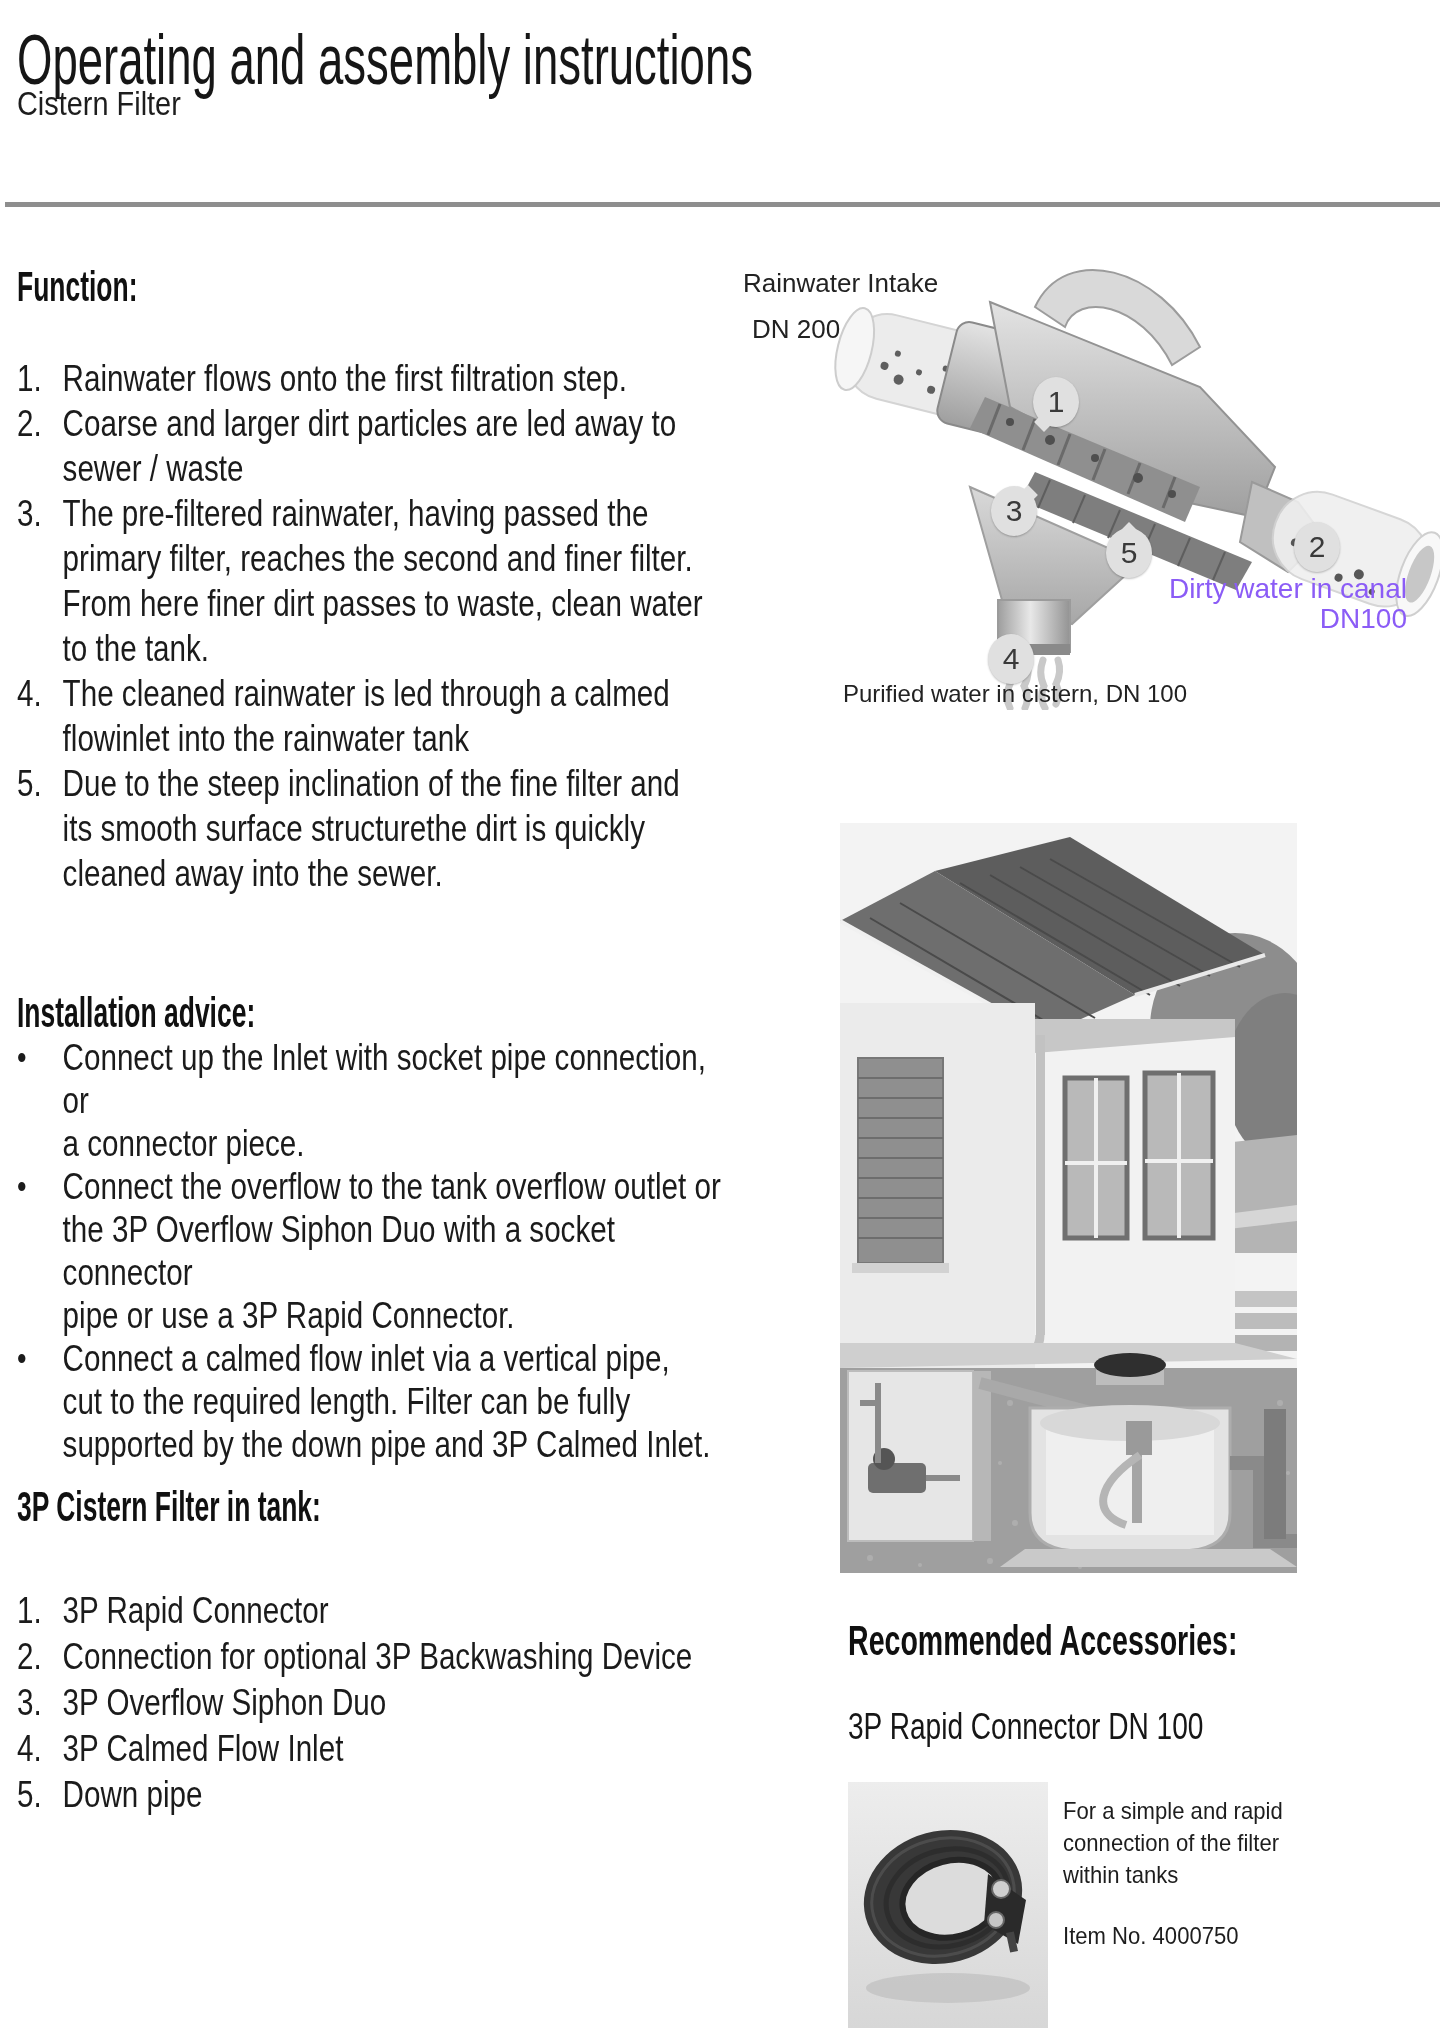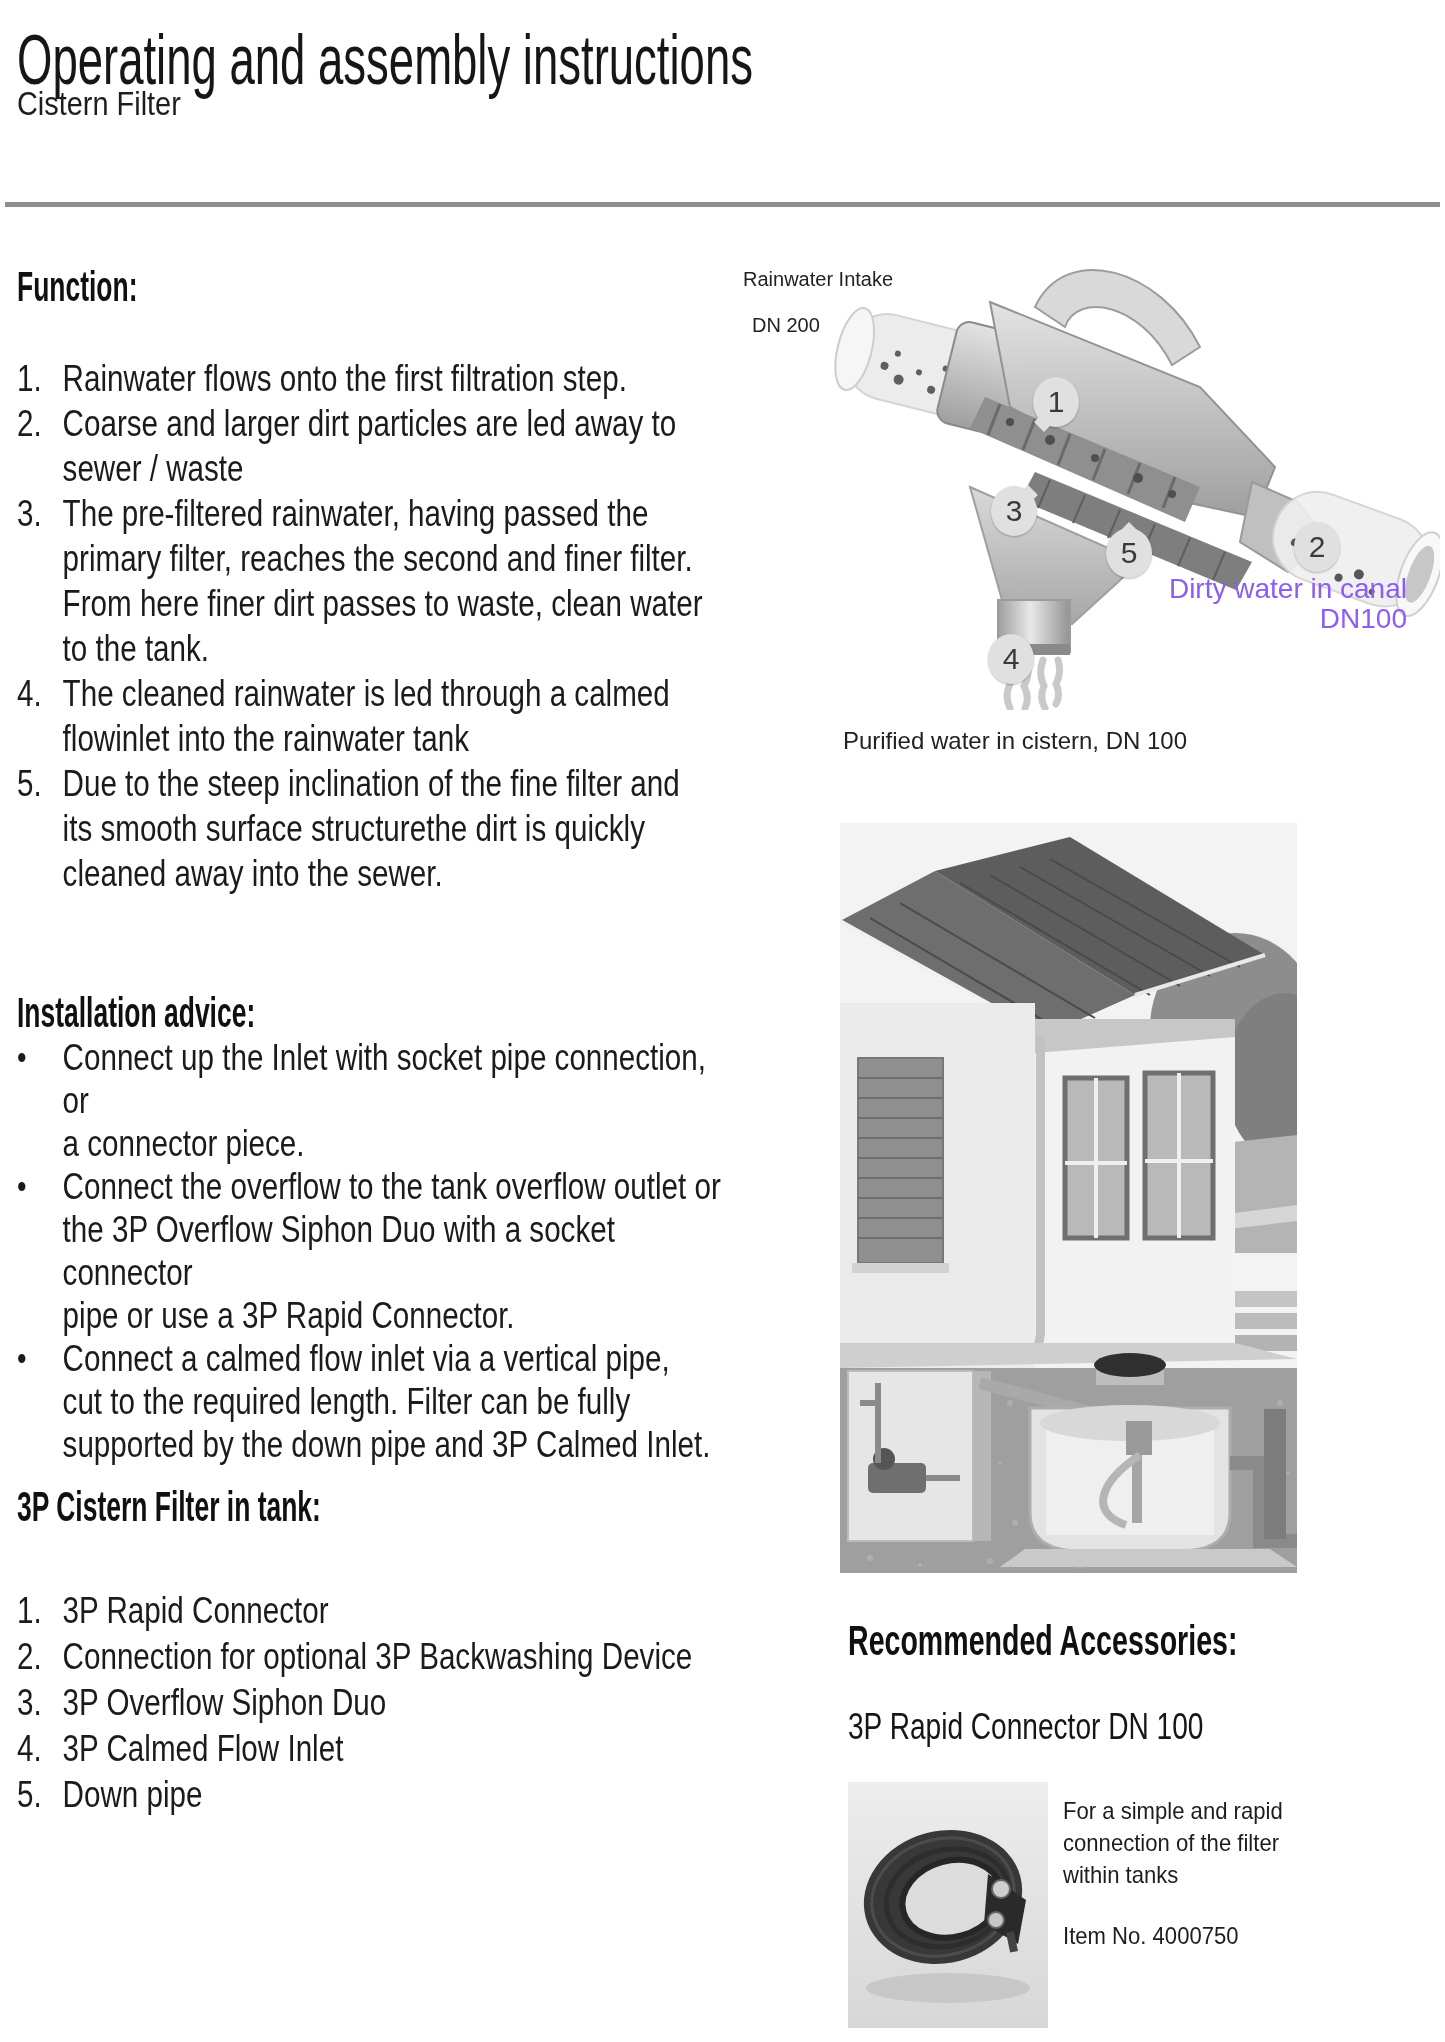--- a/index.html
+++ b/index.html
@@ -27,21 +27,21 @@
   .txt-block{transform:scaleX(.80);transform-origin:0 0;}
   .doc-list{width:900px;}
   .doc-list .row{display:flex;align-items:flex-start;}
   .doc-list .num{flex:0 0 57px;font-size:37px;}
   .doc-list .txt{flex:1 1 auto;font-size:37px;white-space:pre-line;}
   .lh45 .row{line-height:45px;}
   .lh43 .row{line-height:43px;}
   .lh46 .row{line-height:46px;}
   .bullet-row .num{font-size:34px;}
   
-  .dia-label{font-size:20px;color:#222;white-space:nowrap;}
+  .dia-label{font-size:26px;color:#222;white-space:nowrap;}
   .dia-label-sm{font-size:28px;color:#8b5cf6;text-align:right;line-height:30px;white-space:pre-line;}
   .dia-label-c{font-size:24px;color:#222;text-align:center;white-space:nowrap;}
   
   .callout{
     width:46px;height:50px;border-radius:50%;background:#e0e0e0;
     box-shadow:0 1px 2px rgba(0,0,0,.25);
     display:flex;align-items:center;justify-content:center;
     font-size:30px;color:#3a3a3a;
   }
   .c1{left:1033px;top:377px;}
@@ -284,21 +284,21 @@
 <div class="abs callout c4">
     <span>4</span>
   </div>
 <div class="abs callout c5">
     <span class="tail"></span>
     <span>5</span>
   </div>
 
 <div class="abs dia-label-sm" style="left:1157px;top:574px;width:250px;">Dirty water in canal
 DN100</div>
-<div class="abs dia-label-c" style="left:795px;top:727px;width:440px;">Purified water in cistern, DN 100</div>
+<div class="abs dia-label-c" style="left:795px;top:680px;width:440px;">Purified water in cistern, DN 100</div>
 
 <svg class="abs" style="left:840px;top:823px;" width="457" height="750" viewBox="0 0 457 750">
 
   <rect x="0" y="0" width="457" height="560" fill="#f3f3f3"></rect>
 
   <ellipse cx="395" cy="205" rx="85" ry="95" fill="#8d8d8d"></ellipse>
   <ellipse cx="330" cy="265" rx="55" ry="60" fill="#9b9b9b"></ellipse>
   <ellipse cx="445" cy="255" rx="60" ry="85" fill="#7f7f7f"></ellipse>
   <ellipse cx="300" cy="350" rx="38" ry="24" fill="#a5a5a5"></ellipse>
 

